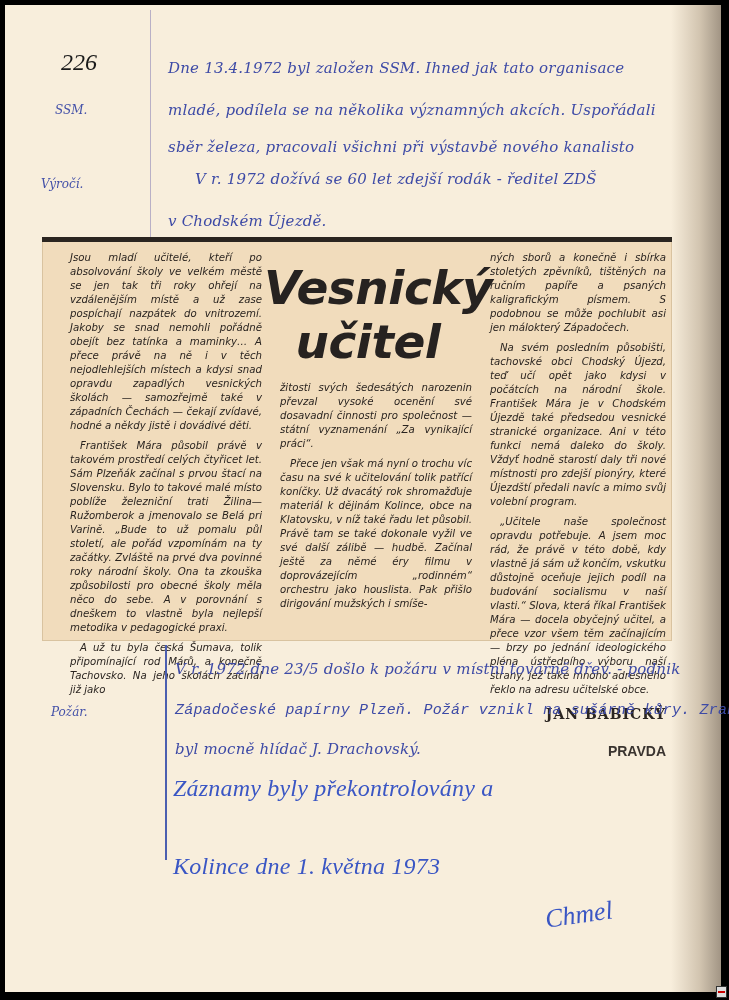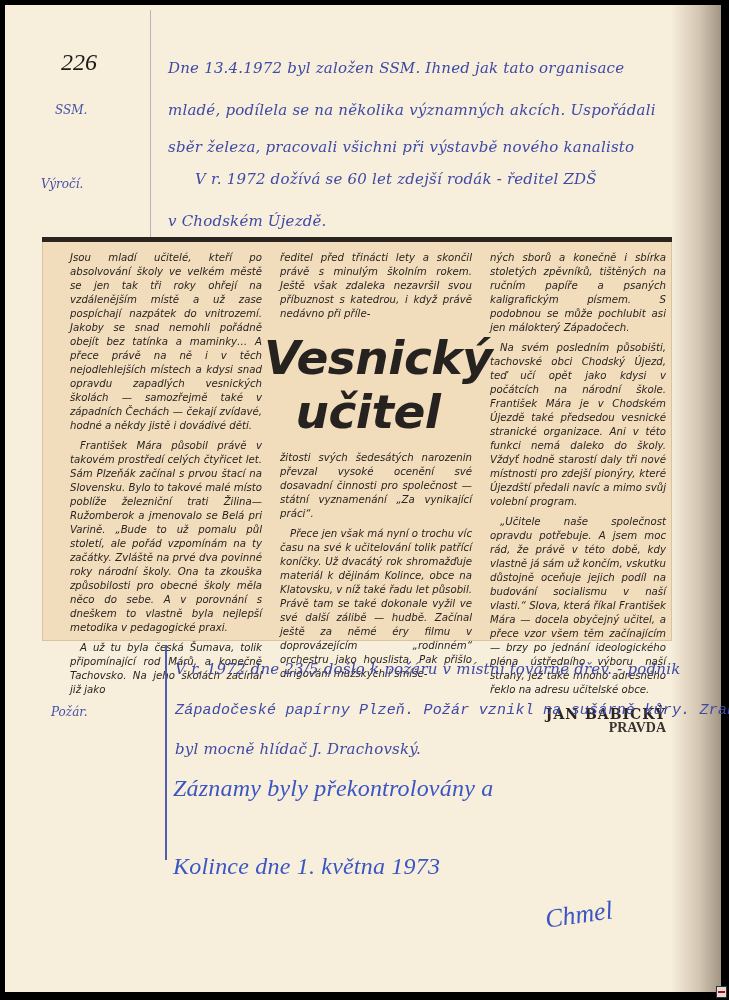--- a/index.html
+++ b/index.html
@@ -40,21 +40,21 @@
   .col p { margin:0 0 0 16px; text-indent:10px; }
   .col p + p { margin-top:6px; }
   .col1 { left:12px; width:208px; }
   .col2 { left:222px; width:208px; }
   .col3 { left:432px; width:192px; }
   .headline {
     font-family:"DejaVu Sans", sans-serif; font-weight:bold; font-style:italic; font-size:47px;
     line-height:54px; color:#262220; text-align:center; margin:10px 0 12px 0; letter-spacing:-0.5px;
   }
   .author { text-align:right; font-style:normal; font-family:"DejaVu Serif", serif; font-size:14px; font-weight:bold; margin-top:10px; letter-spacing:1px; }
-  .source { text-align:right; font-style:normal; font-family:Liberation Serif, serif; font-size:14px; font-weight:bold; margin-top:0; color:#3a3430; }
+  .source { text-align:right; font-style:normal; font-family:Liberation Sans, sans-serif; font-size:14px; font-weight:bold; margin-top:23px; color:#3a3430; }
   .signature {
     position:absolute; left:540px; top:895px; font-family:"Liberation Serif", serif; font-style:italic;
     font-size:26px; color:#3a56c4; transform:rotate(-8deg);
   }
   .corner-icon { position:absolute; right:2px; bottom:2px; width:9px; height:10px; background:#ddd; border:1px solid #333; }
   .corner-icon::after { content:""; position:absolute; left:1px; top:4px; width:7px; height:2px; background:#c00; }
 </style>
 </head>
 <body>
 
@@ -72,21 +72,20 @@
   <div class="hw small" style="left:163px;top:207px;">v Chodském Újezdě.</div>
 
   <div class="clipping">
     <div class="clip-topbar"></div>
     <div class="col col1">
       <p style="text-indent:0">Jsou mladí učitelé, kteří po absolvování školy ve velkém městě se jen tak tři roky ohřejí na vzdálenějším místě a už zase pospíchají nazpátek do vnitrozemí. Jakoby se snad nemohli pořádně obejít bez tatínka a maminky… A přece právě na ně i v těch nejodlehlejších místech a kdysi snad opravdu zapadlých vesnických školách — samozřejmě také v západních Čechách — čekají zvídavé, hodné a někdy jistě i dovádivé děti.</p>
       <p>František Mára působil právě v takovém prostředí celých čtyřicet let. Sám Plzeňák začínal s prvou štací na Slovensku. Bylo to takové malé místo poblíže železniční trati Žilina—Ružomberok a jmenovalo se Belá pri Varině. „Bude to už pomalu půl století, ale pořád vzpomínám na ty začátky. Zvláště na prvé dva povinné roky národní školy. Ona ta zkouška způsobilosti pro obecné školy měla něco do sebe. A v porovnání s dneškem to vlastně byla nejlepší metodika v pedagogické praxi.</p>
       <p>A už tu byla česká Šumava, tolik připomínající rod Márů, a konečně Tachovsko. Na jeho školách začínal již jako</p>
     </div>
     <div class="col col2">
-      <p style="text-indent:0">ředitel před třinácti lety a skončil právě s minulým školním rokem. Ještě však zdaleka nezavršil svou příbuznost s katedrou, i když právě nedávno při příle-</p>
       <div class="headline">
         <div>Vesnický</div>
         <div>učitel</div>
       </div>
       <p style="text-indent:0">žitosti svých šedesátých narozenin převzal vysoké ocenění své dosavadní činnosti pro společnost — státní vyznamenání „Za vynikající práci“.</p>
       <p>Přece jen však má nyní o trochu víc času na své k učitelování tolik patřící koníčky. Už dvacátý rok shromažďuje materiál k dějinám Kolince, obce na Klatovsku, v níž také řadu let působil. Právě tam se také dokonale vyžil ve své další zálibě — hudbě. Začínal ještě za němé éry filmu v doprovázejícím „rodinném“ orchestru jako houslista. Pak přišlo dirigování mužských i smíše-</p>
     </div>
     <div class="col col3">
       <p style="text-indent:0">ných sborů a konečně i sbírka stoletých zpěvníků, tištěných na ručním papíře a psaných kaligrafickým písmem. S podobnou se může pochlubit asi jen málokterý Západočech.</p>
       <p>Na svém posledním působišti, tachovské obci Chodský Újezd, teď učí opět jako kdysi v počátcích na národní škole. František Mára je v Chodském Újezdě také předsedou vesnické stranické organizace. Ani v této funkci nemá daleko do školy. Vždyť hodně starostí daly tři nové místnosti pro zdejší pionýry, které Újezdští předali navíc a mimo svůj volební program.</p>

